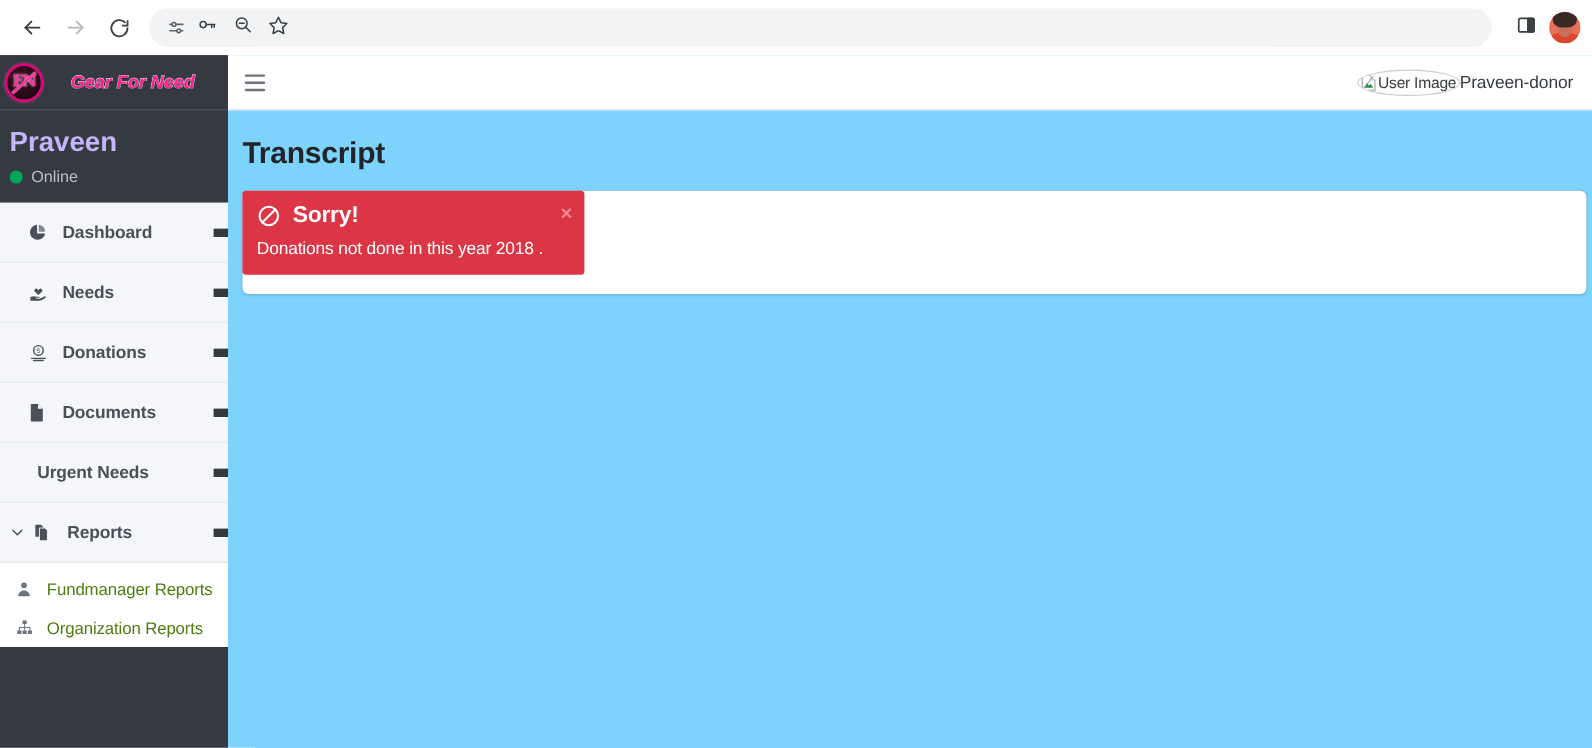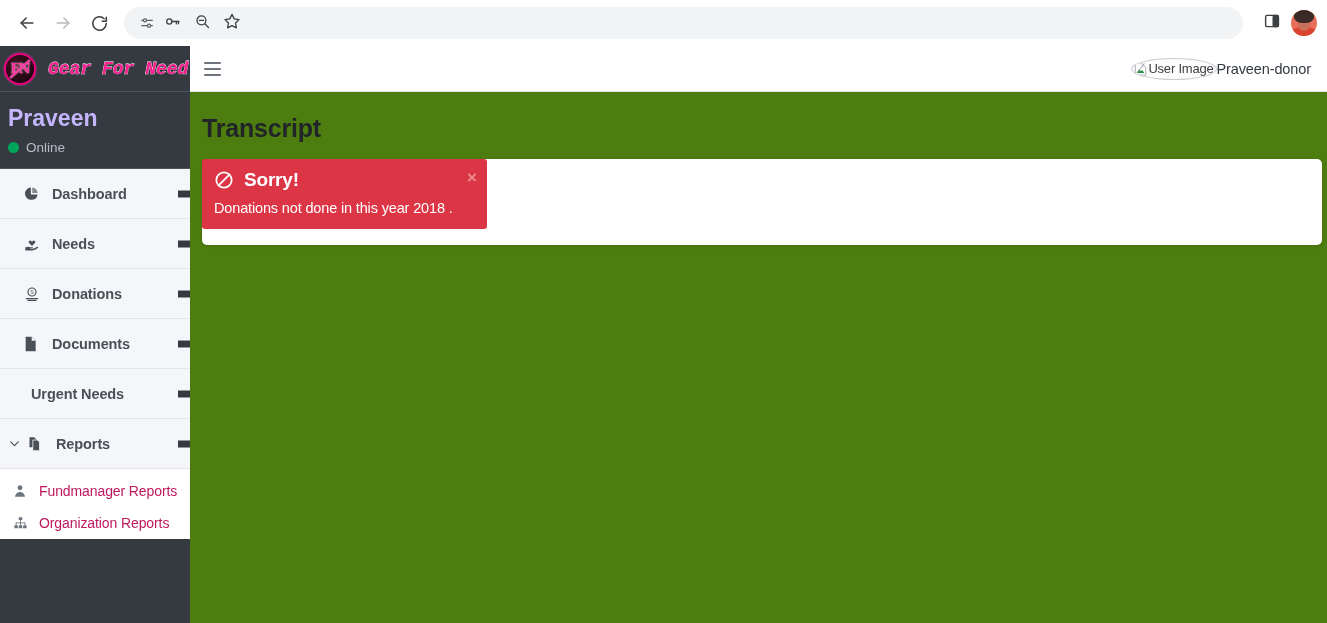--- a/index.html
+++ b/index.html
@@ -157,23 +157,23 @@
     line-height: 1;
   }
   .brand-badge .slash {
     position: absolute;
     width: 26px; height: 2px;
     background: #ff2d9b;
     transform: rotate(-42deg);
     box-shadow: 0 0 1px #fff;
   }
   .brand-text {
-    margin-left: 12px;
-    font-family: Liberation Mono, monospace;
-    font-size: 18px;
+    margin-left: 23px;
+    font-family: Liberation Sans, sans-serif;
+    font-size: 15px;
     font-weight: bold;
     font-style: italic;
     color: #ff1f92;
     letter-spacing: 0px;
     -webkit-text-stroke: 0.8px #ffffff;
     paint-order: stroke fill;
     text-shadow: 0 1px 1px rgba(0,0,0,0.45);
     white-space: nowrap;
   }
 
@@ -264,37 +264,37 @@
   .sub-icon {
     width: 18px;
     color: #6c757d;
     display: flex;
     align-items: center;
     flex: 0 0 auto;
   }
   .sub-label {
     margin-left: 8px;
     font-size: 14px;
-    color: #be185d;
+    color: #4d7c0f;
     letter-spacing: -0.1px;
   }
   .sidebar-bottom-tick {
     position: absolute;
     bottom: 0; right: 0;
     width: 190px; height: 8px;
     background: #343a40;
   }
 
   
   .content {
     position: absolute;
     top: 0; left: 190px;
     width: 1137px;
     height: 577px;
-    background: #4d7c0f;
+    background: #7dd3fc;
   }
   .topbar {
     height: 46px;
     background: #ffffff;
     border-bottom: 1px solid #dee2e6;
     display: flex;
     align-items: center;
     padding: 0 16px 0 14px;
   }
   .hamburger {

